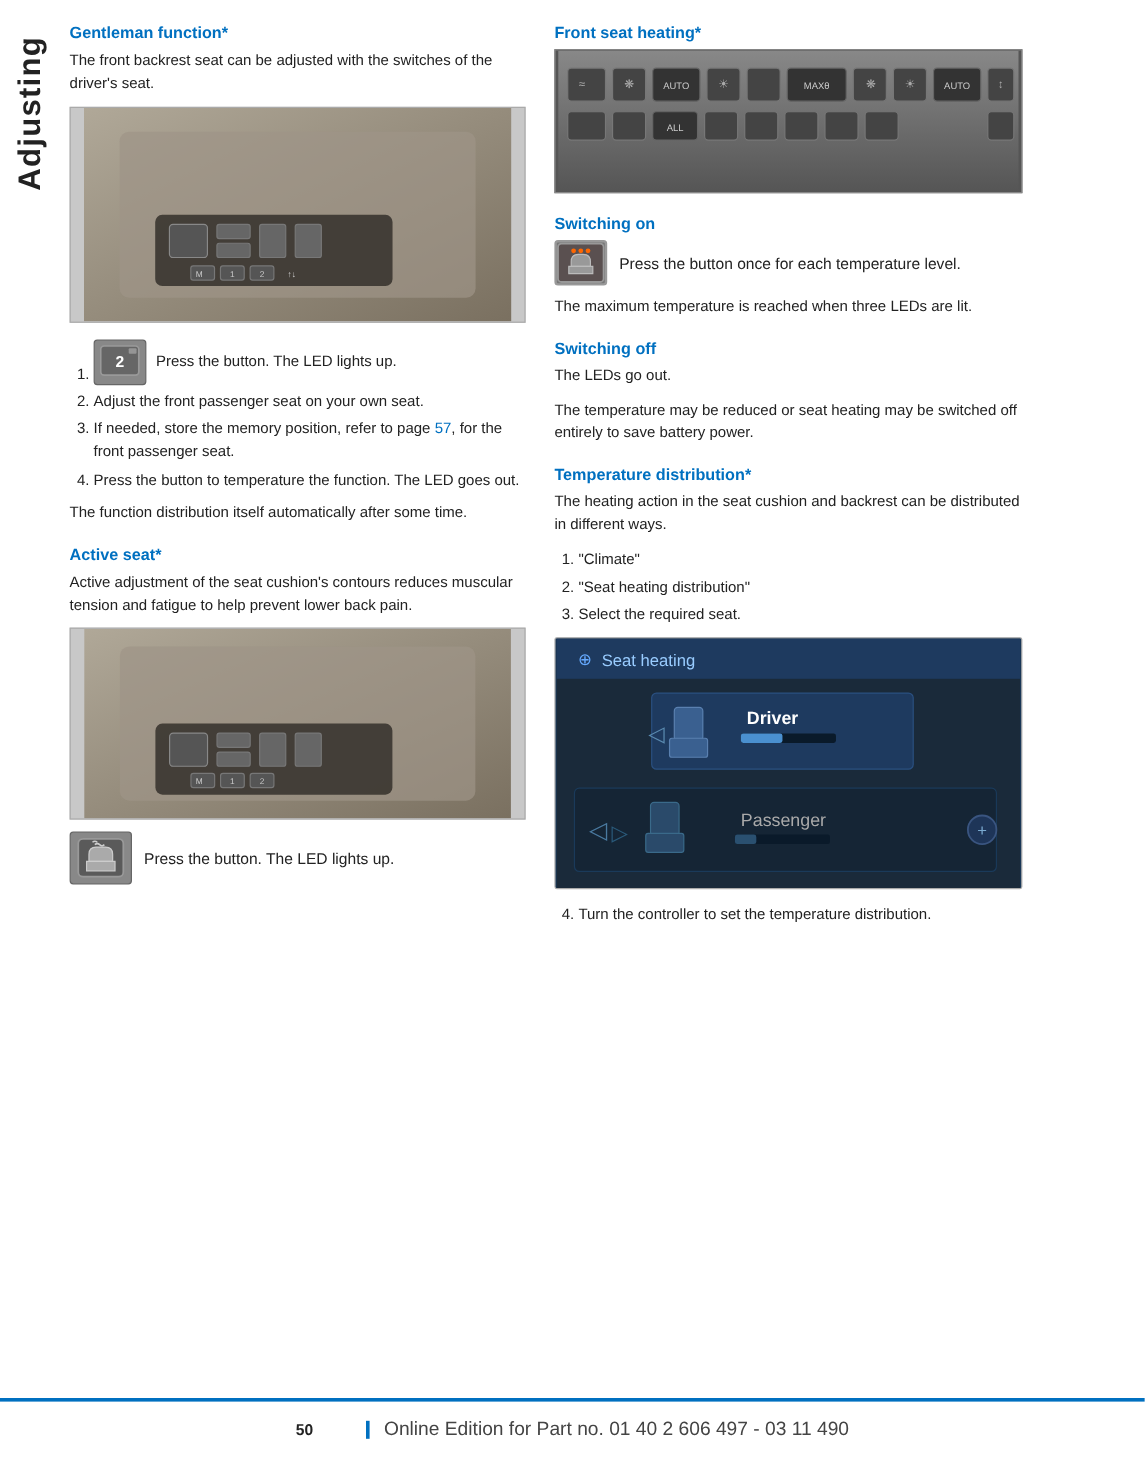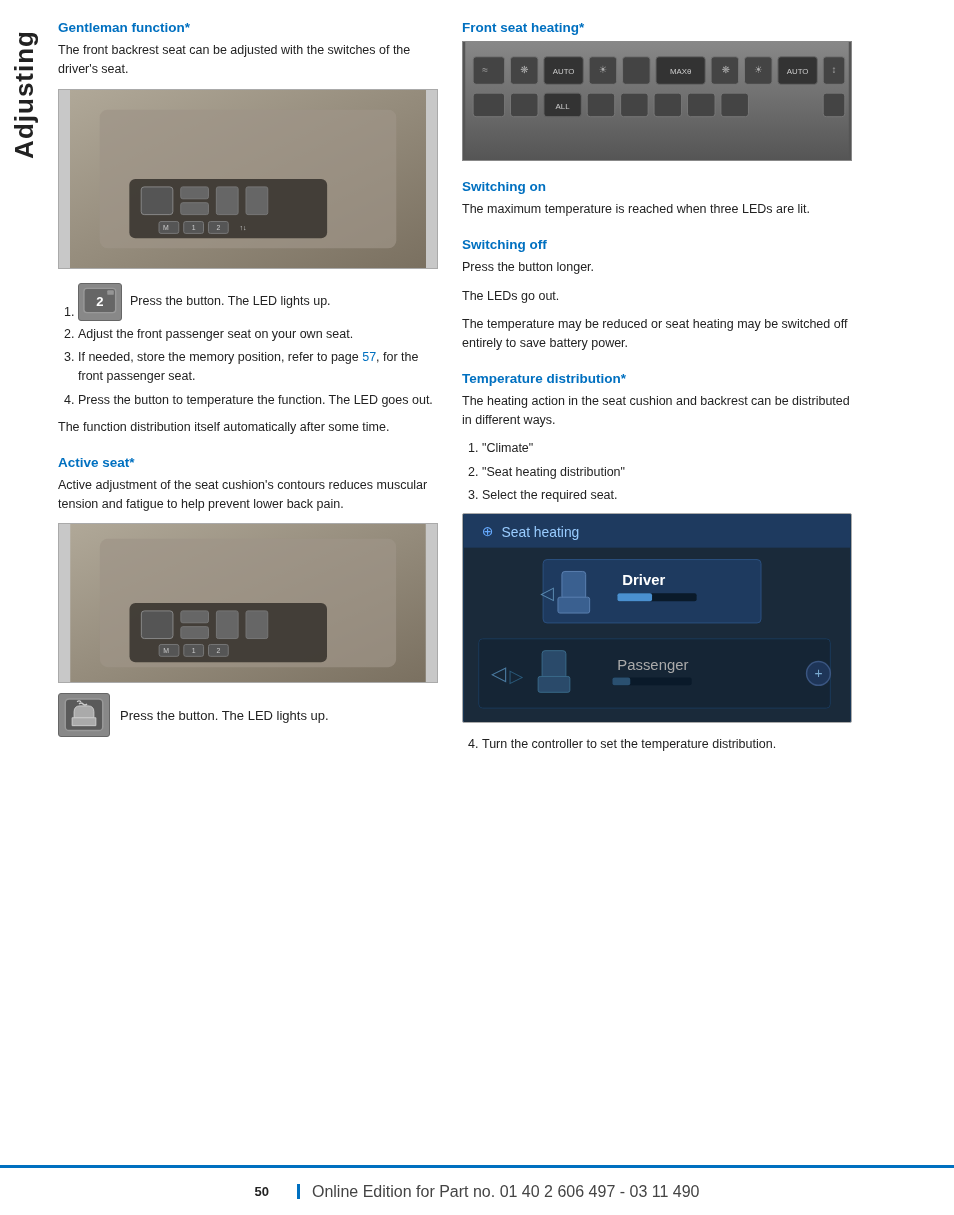--- a/index.html
+++ b/index.html
@@ -206,21 +206,21 @@
     
     .footer-inner {
       display: flex;
       align-items: center;
       gap: 0;
     }
 
     .footer-num-block {
       display: flex;
       align-items: center;
-      padding-right: 12px;
+      padding-right: 28px;
       border-right: 3px solid #0070c0;
       margin-right: 12px;
     }
 
     
     .heating-control-img {
       width: 100%;
       height: 120px;
       background: #555;
       border: 1px solid #888;
@@ -416,27 +416,41 @@
             <text x="265" y="32" font-size="10" fill="#aaa" text-anchor="middle">❋</text>
             <text x="298" y="32" font-size="10" fill="#aaa" text-anchor="middle">☀</text>
             <text x="375" y="32" font-size="10" fill="#aaa" text-anchor="middle">↕</text>
           </svg>
         </div>
       </div>
 
       <div class="section-block">
         <div class="section-title">Switching on</div>
 
+        <div class="icon-row">
+          <div class="heat-btn-icon">
+            <svg viewBox="0 0 40 34" xmlns="http://www.w3.org/2000/svg">
+              <rect x="1" y="1" width="38" height="32" rx="3" fill="#5a5050" stroke="#999" stroke-width="1.5"></rect>
+
+              <path d="M12 26 L12 16 Q12 10 18 10 L22 10 Q28 10 28 16 L28 20 L12 20 Z" fill="#999" stroke="#bbb" stroke-width="1"></path>
+              <path d="M10 20 L30 20 L30 26 L10 26 Z" fill="#999" stroke="#bbb" stroke-width="1"></path>
+
+              <circle cx="14" cy="7" r="2" fill="#ff6600"></circle>
+              <circle cx="20" cy="7" r="2" fill="#ff6600"></circle>
+              <circle cx="26" cy="7" r="2" fill="#ff6600"></circle>
+            </svg>
+          </div>
+          <span>Press the button once for each temperature level.</span>
+        </div>
 
         <div class="section-body">The maximum temperature is reached when three LEDs are lit.</div>
       </div>
 
       <div class="section-block">
         <div class="section-title">Switching off</div>
-        <div class="section-body">Press the button longer.</div>
         <div class="section-body">The LEDs go out.</div>
         <div class="section-body">The temperature may be reduced or seat heating may be switched off entirely to save battery power.</div>
       </div>
 
       <div class="section-block">
         <div class="section-title">Temperature distribution*</div>
         <div class="section-body">The heating action in the seat cushion and backrest can be distributed in different ways.</div>
 
         <ol class="step-list">
           <li>

